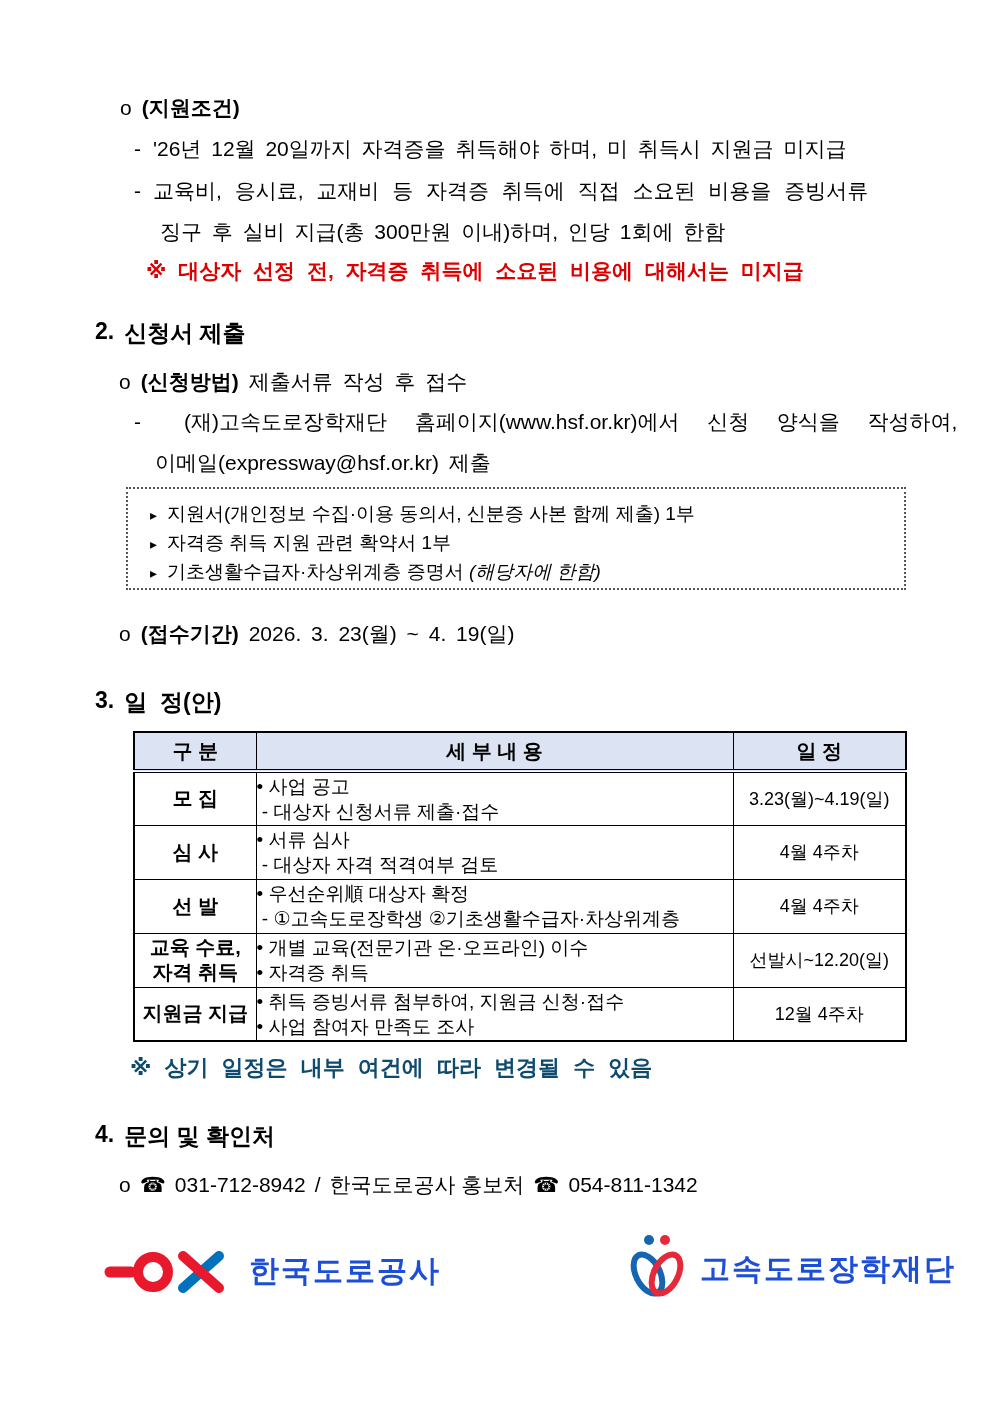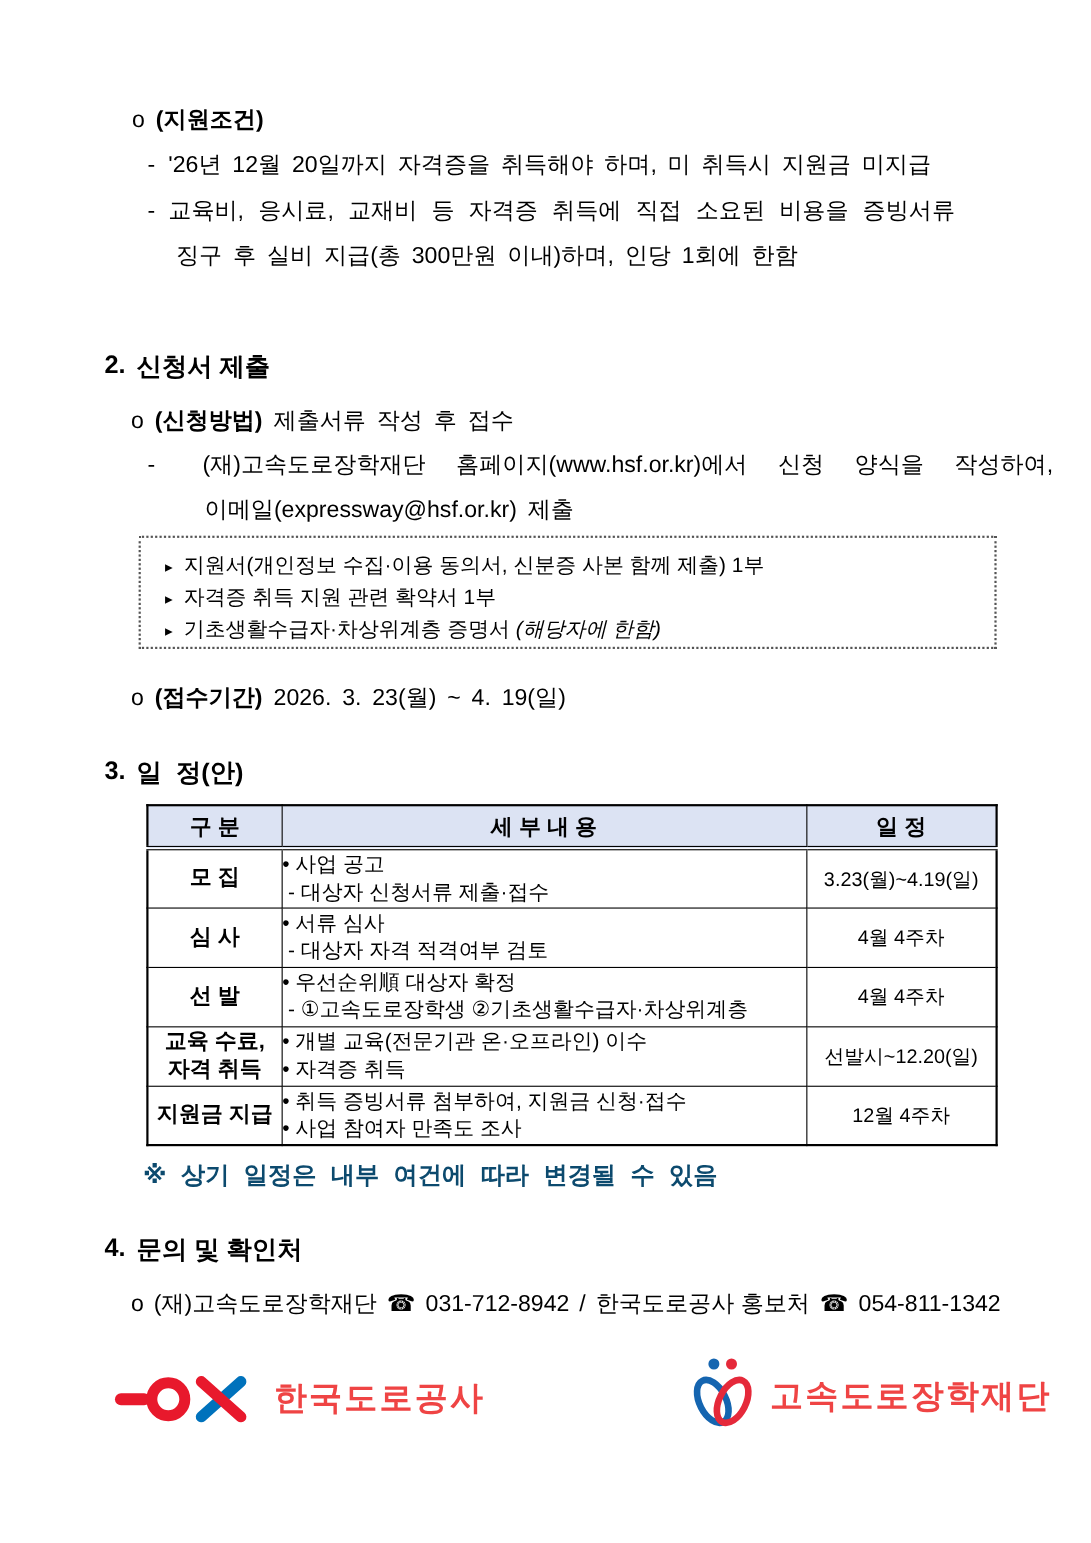--- a/index.html
+++ b/index.html
@@ -84,21 +84,21 @@
     word-spacing: 7px;
     white-space: pre-wrap;
   }
 
   
   .contact { font-size: 21px; display: flex; align-items: baseline; gap: 9px; white-space: pre; }
 
   
   .logo { display: flex; align-items: center; }
   .logo-text {
-    color: #ef4444;
+    color: #1d4ed8;
     font-weight: 800;
     font-size: 30px;
     letter-spacing: 2px;
     white-space: pre;
   }
 </style>
 </head>
 <body>
 
 <div class="page">
@@ -109,35 +109,36 @@
   </div>
   <div class="abs row" style="left:134px; top:135px; gap:12px;">
     <span class="marker lead-line">-</span>
     <span class="lead-line">'26년 12월 20일까지 자격증을 취득해야 하며, 미 취득시 지원금 미지급</span>
   </div>
   <div class="abs row" style="left:134px; top:177px; gap:12px;">
     <span class="marker lead-line">-</span>
     <span class="lead-line" style="word-spacing:7px;">교육비, 응시료, 교재비 등 자격증 취득에 직접 소요된 비용을 증빙서류</span>
   </div>
   <div class="abs lead-line" style="left:160px; top:218px;">징구 후 실비 지급(총 300만원 이내)하며, 인당 1회에 한함</div>
+  <div class="abs red-note" style="left:146px; top:257px;">※ 대상자 선정 전, 자격증 취득에 소요된 비용에 대해서는 미지급</div>
 
   <div class="abs sec-head" style="left:95px; top:318px;">
     <span>2.</span>
     <span>신청서 제출</span>
   </div>
   <div class="abs row" style="left:119px; top:368px; gap:10px;">
     <span class="marker lead-line">o</span>
     <span class="lead-line b">(신청방법)</span>
     <span class="lead-line">제출서류 작성 후 접수</span>
   </div>
   <div class="abs row" style="left:134px; top:408px; gap:12px;">
     <span class="marker lead-line">-</span>
     <span class="lead-line" style="word-spacing:8px;margin-left:31px;">(재)고속도로장학재단  홈페이지(www.hsf.or.kr)에서  신청  양식을  작성하여,</span>
   </div>
-  <div class="abs lead-line" style="left:155px; top:449px;margin-left:31px;">이메일(expressway@hsf.or.kr) 제출</div>
+  <div class="abs lead-line" style="left:155px; top:449px;">이메일(expressway@hsf.or.kr) 제출</div>
 
   <div class="abs docs-box">
     <div class="doc-line">
       <span class="arrow">▸</span>
       <span class="pre">지원서(개인정보 수집·이용 동의서, 신분증 사본 함께 제출) 1부</span>
     </div>
     <div class="doc-line">
       <span class="arrow">▸</span>
       <span class="pre">자격증 취득 지원 관련 확약서 1부</span>
     </div>
@@ -217,21 +218,20 @@
   </table>
 
   <div class="abs table-note" style="left:130px; top:1053px;">※ 상기 일정은 내부 여건에 따라 변경될 수 있음</div>
 
   <div class="abs sec-head" style="left:95px; top:1121px;">
     <span>4.</span>
     <span>문의 및 확인처</span>
   </div>
   <div class="abs contact" style="left:119px; top:1171px;">
     <span>o</span>
-    <span>(재)고속도로장학재단</span>
     <span>☎</span>
     <span>031-712-8942</span>
     <span>/</span>
     <span>한국도로공사 홍보처</span>
     <span>☎</span>
     <span>054-811-1342</span>
   </div>
 
   <div class="abs logo" style="left:103px; top:1238px; gap:16px;">
     <svg width="130" height="66" viewBox="0 0 130 66">

